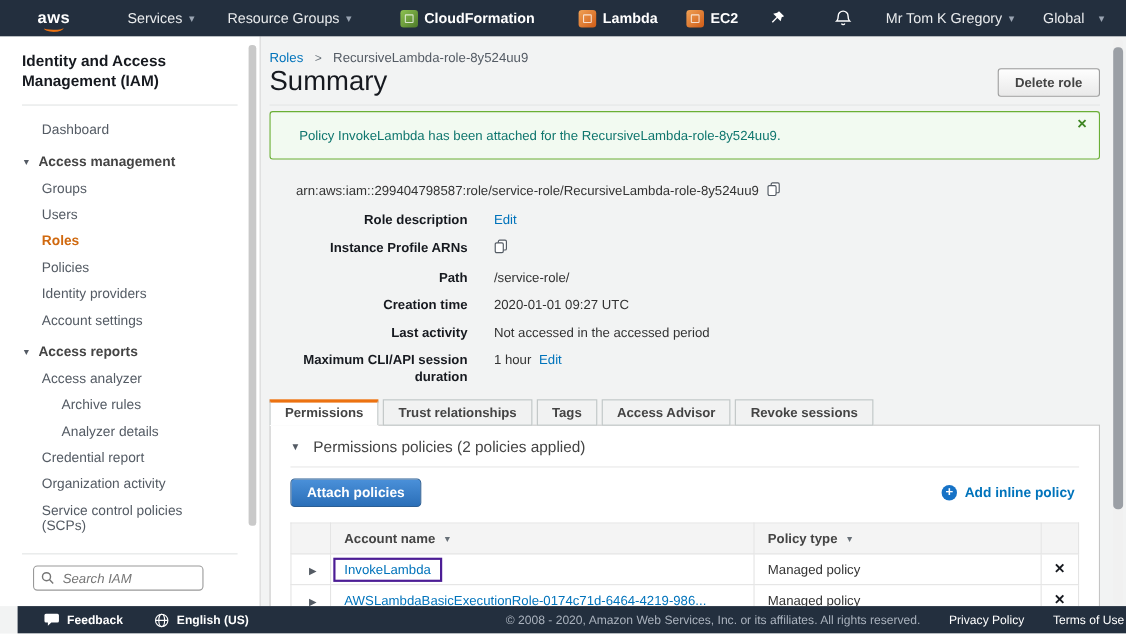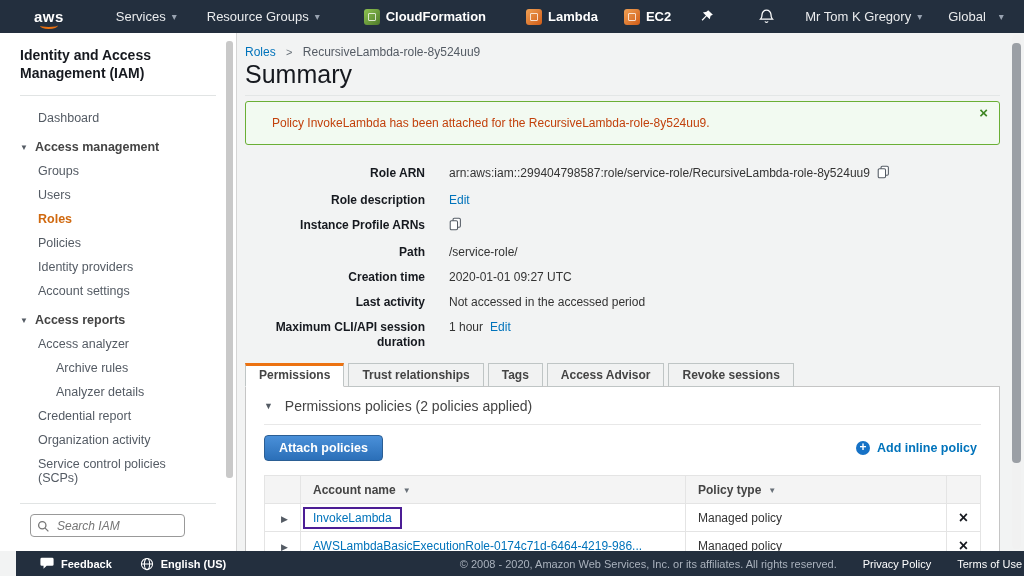--- a/index.html
+++ b/index.html
@@ -55,21 +55,21 @@
   .breadcrumb .sep { color:#687078; margin:0 7px; font-size:11px; }
   .title-row { display:flex; justify-content:space-between; align-items:center; margin-top:1px; }
   .page-title { font-size:25px; font-weight:500; color:#16191f; }
   .btn-secondary { background:linear-gradient(#fefefe,#e9e9e9); border:1px solid #9d9d9d;
                    border-radius:3px; font-size:12px; font-weight:bold; color:#444;
                    padding:5px 15px; cursor:pointer; font-family:"Liberation Sans", sans-serif; }
   .header-divider { border:none; border-top:1px solid #e3e6e6; margin-top:6px; }
 
   .banner { margin-top:5px; height:44px; background:#f2faf1; border:1px solid #6aaf35;
             border-radius:3px; position:relative; display:flex; align-items:center; }
-  .banner .msg { font-size:12px; color:#c2410c; padding-left:26px; }
+  .banner .msg { font-size:12px; color:#0f766e; padding-left:26px; }
   .banner .close { position:absolute; top:3px; right:11px; color:#3f8624; font-weight:bold;
                    font-size:15px; cursor:pointer; line-height:1; }
 
   .details { margin-top:21px; font-size:12px; }
   .drow { display:flex; margin-bottom:10px; }
   .dlabel { width:180px; text-align:right; font-weight:bold; color:#16191f; line-height:15px; }
   .dvalue { padding-left:24px; color:#333; display:flex; align-items:flex-start; gap:7px; line-height:15px; }
   .link { color:#0073bb; cursor:pointer; text-decoration:none; }
   .copy-icon { cursor:pointer; margin-top:-1px; }
 
@@ -211,31 +211,31 @@
     <span>◀</span>
   </div>
   <div class="content">
     <div class="breadcrumb">
       <span class="link">Roles</span>
       <span class="sep">&gt;</span>
       <span>RecursiveLambda-role-8y524uu9</span>
     </div>
     <div class="title-row">
       <div class="page-title">Summary</div>
+      <button class="btn-secondary">Delete role</button>
     </div>
     <hr class="header-divider">
 
     <div class="banner">
       <span class="msg">Policy InvokeLambda has been attached for the RecursiveLambda-role-8y524uu9.</span>
       <span class="close">×</span>
     </div>
 
     <div class="details">
       <div class="drow">
-        <div class="dlabel">Role ARN</div>
         <div class="dvalue">
           <span>arn:aws:iam::299404798587:role/service-role/RecursiveLambda-role-8y524uu9</span>
           <span class="copy-icon">
             <svg width="13" height="14" viewBox="0 0 16 17" fill="#fff" stroke="#545b64" stroke-width="1.3">
               <rect x="5" y="1.5" width="9" height="11" rx="1.5"></rect>
                 <rect x="1.5" y="4.5" width="9" height="11" rx="1.5"></rect>
             </svg>
           </span>
         </div>
       </div>

